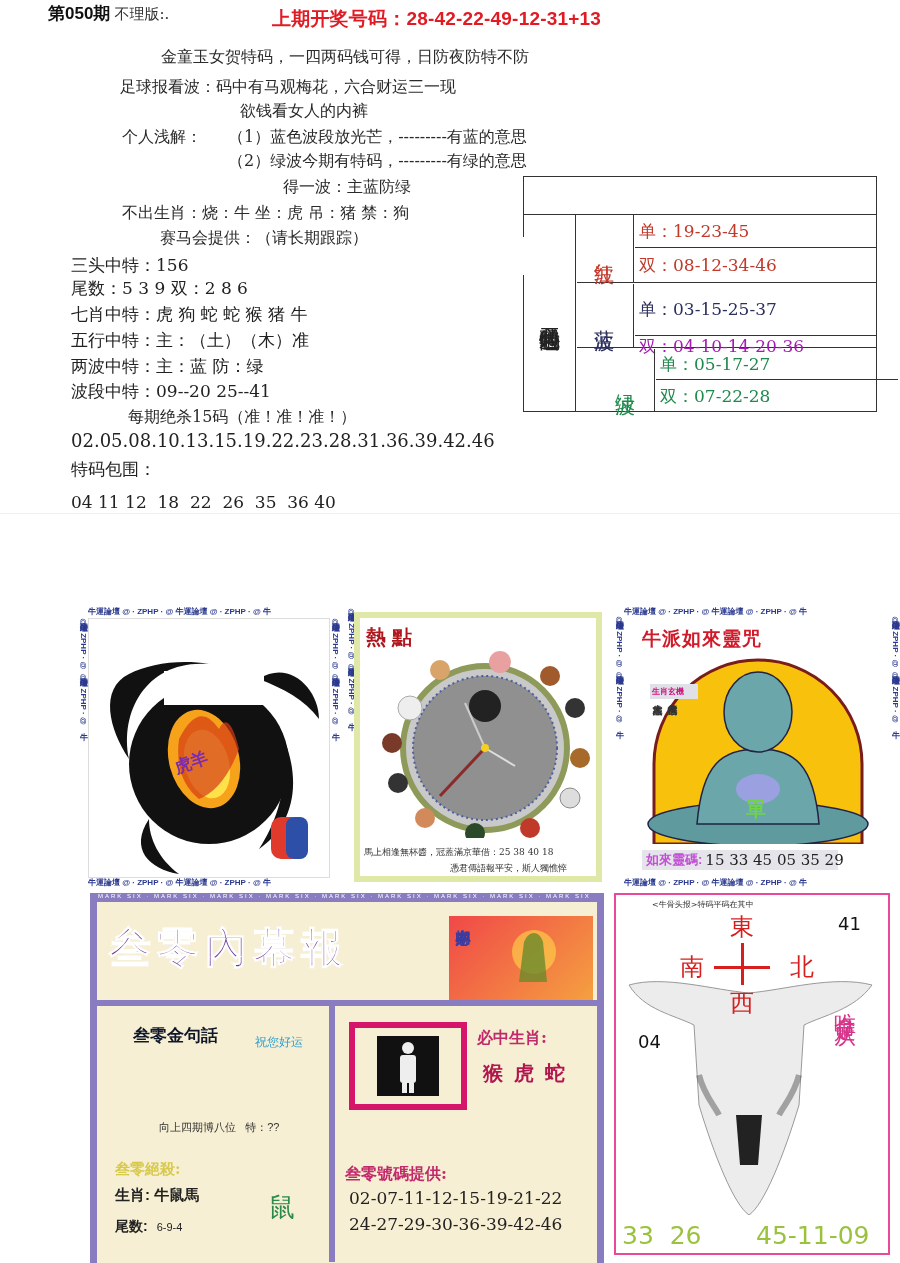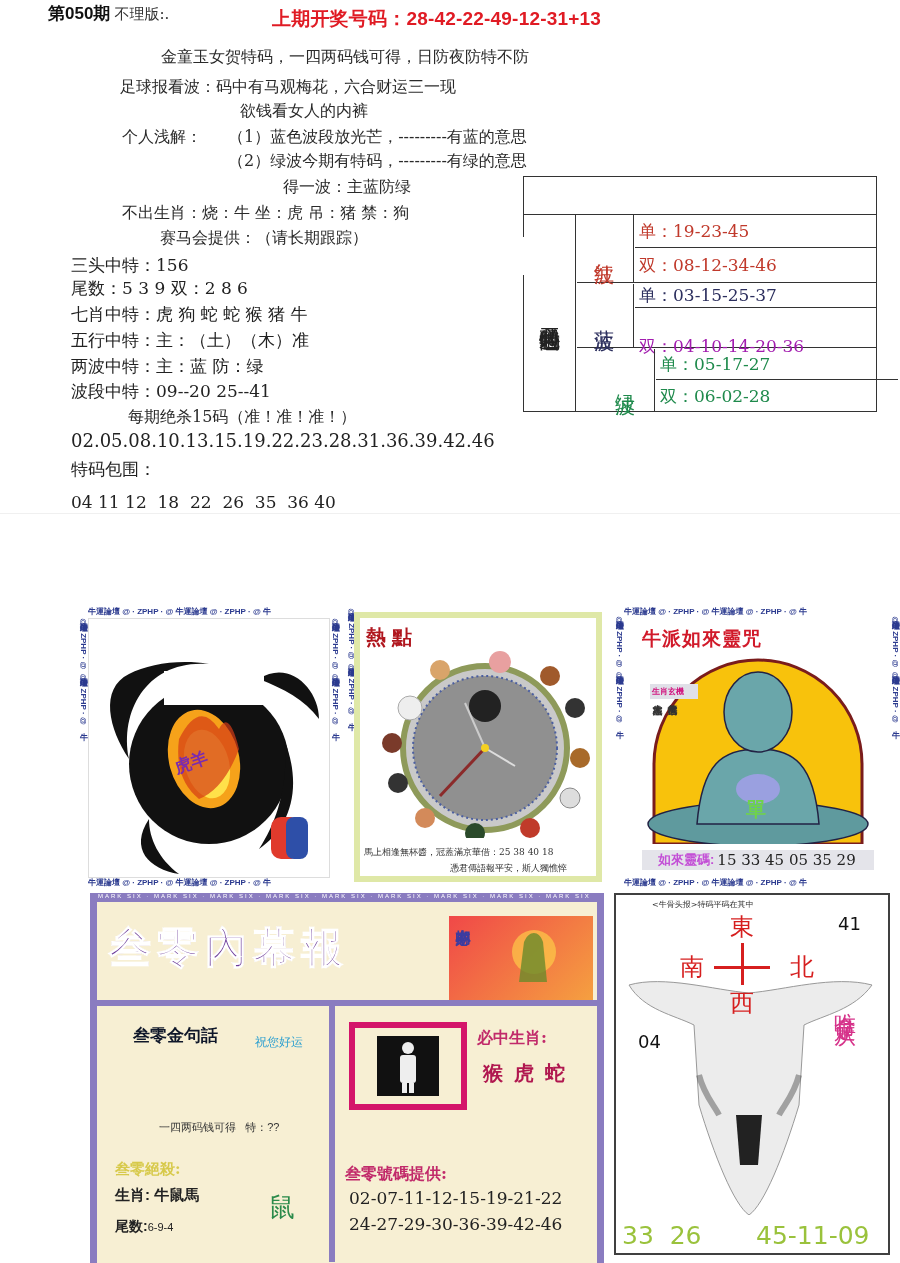--- a/index.html
+++ b/index.html
@@ -43,21 +43,21 @@
   .p2 .frame { position: absolute; left: 8px; top: 6px; width: 248px; height: 270px; border: 6px solid #dfe8a7; background: #fff; }
 
   
   .p3 { left: 614px; top: 606px; width: 286px; height: 282px; background: #fff; }
 
   
   .p4 { left: 90px; top: 893px; width: 514px; height: 370px; background: #8a7cc0; }
   .p4-in { position: absolute; left: 7px; top: 9px; width: 500px; height: 444px; background: #f7efd3; }
 
   
-  .p5 { left: 614px; top: 893px; width: 276px; height: 362px; background: #fff; border: 2px solid #404040; }
+  .p5 { left: 614px; top: 893px; width: 276px; height: 362px; background: #fff; border: 2px solid #ec4899; }
 </style>
 </head>
 <body>
 
 <div class="abs issue">
   <span>第050期</span><span class="issue-sub">不理版:.</span>
 </div>
 <div class="abs last-draw">
   <span>上期开奖号码：</span><span>28-42-22-49-12-31+13</span>
 </div>
@@ -95,30 +95,30 @@
         <span style="color:#c0392b;">红波</span>
       </div>
     <div class="wave-row first" style="top:0; height:33px; color:#c0392b;">单：19-23-45</div>
     <div class="wave-row" style="top:34px; height:33px; color:#c0392b;">双：08-12-34-46</div>
   </div>
 
   <div class="wave-group" style="top:107px; height:64px;">
     <div class="wave-name">
         <span style="color:#2c2f5e;">蓝波</span>
       </div>
-    <div class="wave-row first" style="top:0; height:24px; color:#2c2f5e;">单：03-15-25-37</div>
+    <div class="wave-row first" style="top:0; height:52px; color:#2c2f5e;">单：03-15-25-37</div>
     <div class="wave-row" style="top:49px; height:27px; color:#a21caf;">双：04-10-14-20-36</div>
   </div>
 
   <div class="wave-group" style="top:172px; height:62px; border-bottom:none;">
     <div class="wave-name">
         <span style="color:#1f8a4c;">绿波</span>
       </div>
     <div class="wave-row first" style="top:0; height:31px; color:#1f8a4c;">单：05-17-27</div>
-    <div class="wave-row" style="top:32px; height:30px; color:#1f8a4c;">双：06-02-28</div>
+    <div class="wave-row" style="top:32px; height:30px; color:#1f8a4c;">双：07-22-28</div>
   </div>
 </div>
 
 <div class="abs" style="left:0; top:513px; width:900px; height:1px; background:#f0f0f0;"></div>
 
 <div class="panel p1">
   <div class="zphp-border" style="left:10px; top:0; width:250px;">牛運論壇 @ · ZPHP · @ 牛運論壇 @ · ZPHP · @ 牛</div>
   <div class="zphp-border" style="left:10px; bottom:0; width:250px;">牛運論壇 @ · ZPHP · @ 牛運論壇 @ · ZPHP · @ 牛</div>
   <div class="zphp-border" style="left:0; top:10px; width:10px; height:262px; writing-mode:vertical-rl;">牛運論壇 @ · ZPHP · @ 牛運論壇 @ · ZPHP · @ 牛</div>
   <div class="zphp-border" style="right:0; top:10px; width:10px; height:262px; writing-mode:vertical-rl;">牛運論壇 @ · ZPHP · @ 牛運論壇 @ · ZPHP · @ 牛</div>
@@ -184,21 +184,21 @@
     <ellipse cx="116" cy="135" rx="22" ry="15" fill="#9aa0e0"></ellipse>
   </svg>
   <div class="abs" style="left:36px; top:78px; width:48px; background:#e0e0e8; padding:2px;">
     <div style="font-size:8px; color:#d1157f; font-weight:bold;">生肖玄機</div>
     <div style="display:flex; gap:4px; font-size:10px; color:#333; line-height:11px;">
       <div style="writing-mode:vertical-rl;">人杰地靈出英才</div>
       <div style="writing-mode:vertical-rl;">楊家世代英名傳</div>
     </div>
   </div>
   <div class="abs" style="left:132px; top:190px; font-size:20px; font-weight:bold; color:#6fd44a;">單</div>
-  <div class="abs" style="left:28px; top:244px; width:232px; height:20px; background:#e4e4ea; display:flex; align-items:center; padding-left:16px;">
+  <div class="abs" style="left:28px; top:244px; width:196px; height:20px; background:#e4e4ea; display:flex; align-items:center; padding-left:4px;">
     <span style="font-family:'Liberation Sans',sans-serif; font-weight:bold; font-size:13px; color:#c34fd6;">如來靈碼:</span>
     <span style="font-size:15px; color:#222; margin-left:3px;">15 33 45 05 35 29</span>
   </div>
 </div>
 
 <div class="panel p4">
   <div class="zphp-border" style="left:8px; top:0; width:500px; font-size:6px; color:#fff; font-weight:normal; letter-spacing:2px;">MARK SIX · MARK SIX · MARK SIX · MARK SIX · MARK SIX · MARK SIX · MARK SIX · MARK SIX · MARK SIX</div>
   <div class="p4-in">
     <div class="abs" style="left:12px; top:18px; font-family:'Liberation Sans',sans-serif; font-weight:bold; font-size:42px; color:#6c3b9a; -webkit-text-stroke:1px #fff; letter-spacing:6px;">叁零內幕報</div>
     <div class="abs" style="left:352px; top:14px; width:144px; height:84px; background:linear-gradient(135deg,#f04848,#f5a040);">
@@ -206,25 +206,25 @@
       <svg class="abs" style="left:50px; top:6px;" width="70" height="74" viewBox="0 0 70 74">
         <circle cx="35" cy="30" r="22" fill="#ffd84a" opacity="0.6"></circle>
         <path d="M25 20 C30 8 40 8 44 20 L48 60 L20 60 Z" fill="#6a8a2a" opacity="0.8"></path>
       </svg>
     </div>
     <div class="abs" style="left:0; top:98px; width:500px; height:6px; background:#8a7cc0;"></div>
     <div class="abs" style="left:232px; top:98px; width:6px; height:262px; background:#8a7cc0;"></div>
 
     <div class="abs" style="left:36px; top:122px; font-size:17px; font-weight:bold; color:#0f172a;">叁零金句話</div>
     <div class="abs" style="left:158px; top:132px; font-size:12px; color:#2ea0d0;">祝您好运</div>
-    <div class="abs" style="left:62px; top:218px; font-family:'Liberation Sans',sans-serif; font-size:11px; color:#333; white-space:pre;">一四两码钱可得   特：??</div>
+    <div class="abs" style="left:62px; top:218px; font-family:'Liberation Sans',sans-serif; font-size:11px; color:#333; white-space:pre;">向上四期博八位   特：??</div>
     <div class="abs" style="left:18px; top:258px; font-size:15px; font-weight:bold; color:#d7c94a;">叁零絕殺:</div>
     <div class="abs" style="left:18px; top:284px; font-family:'Liberation Sans',sans-serif; font-size:15px; font-weight:bold; color:#222;">生肖: 牛鼠馬</div>
     <div class="abs" style="left:18px; top:316px; font-family:'Liberation Sans',sans-serif; font-size:14px; color:#222;">
-      <span style="font-weight:bold;">尾数:</span><span style="font-size:11px;">6-9-4</span>
+      <span style="font-weight:bold;">尾数:</span><span style="font-size:11px;margin-left:9px;">6-9-4</span>
     </div>
     <div class="abs" style="left:172px; top:288px; font-size:26px; color:#2a8a4a;">鼠</div>
 
     <div class="abs" style="left:252px; top:120px; width:118px; height:88px; border:6px solid #d4156a; background:#f7efd3;">
       <div class="abs" style="left:22px; top:8px; width:62px; height:60px; background:#111;">
         <svg width="62" height="60" viewBox="0 0 62 60">
           <circle cx="31" cy="12" r="6" fill="#eee"></circle>
           <rect x="23" y="19" width="16" height="28" rx="3" fill="#eee"></rect>
           <rect x="25" y="47" width="5" height="10" fill="#eee"></rect>
           <rect x="32" y="47" width="5" height="10" fill="#eee"></rect>

